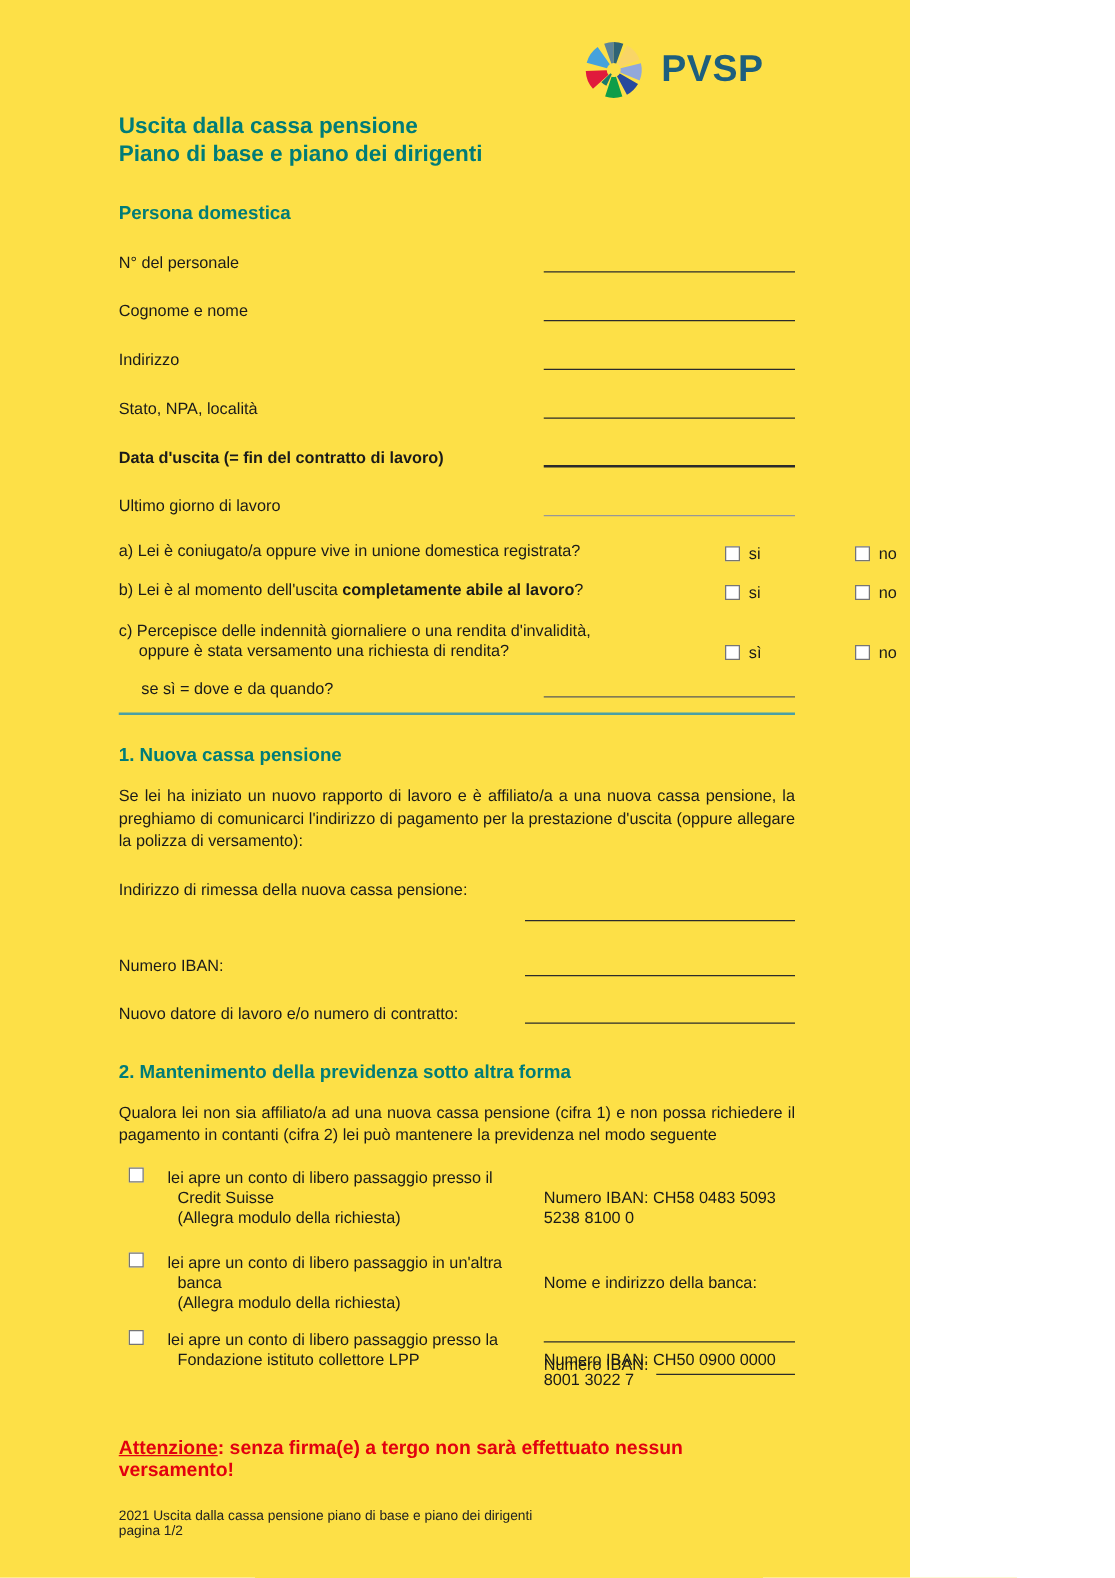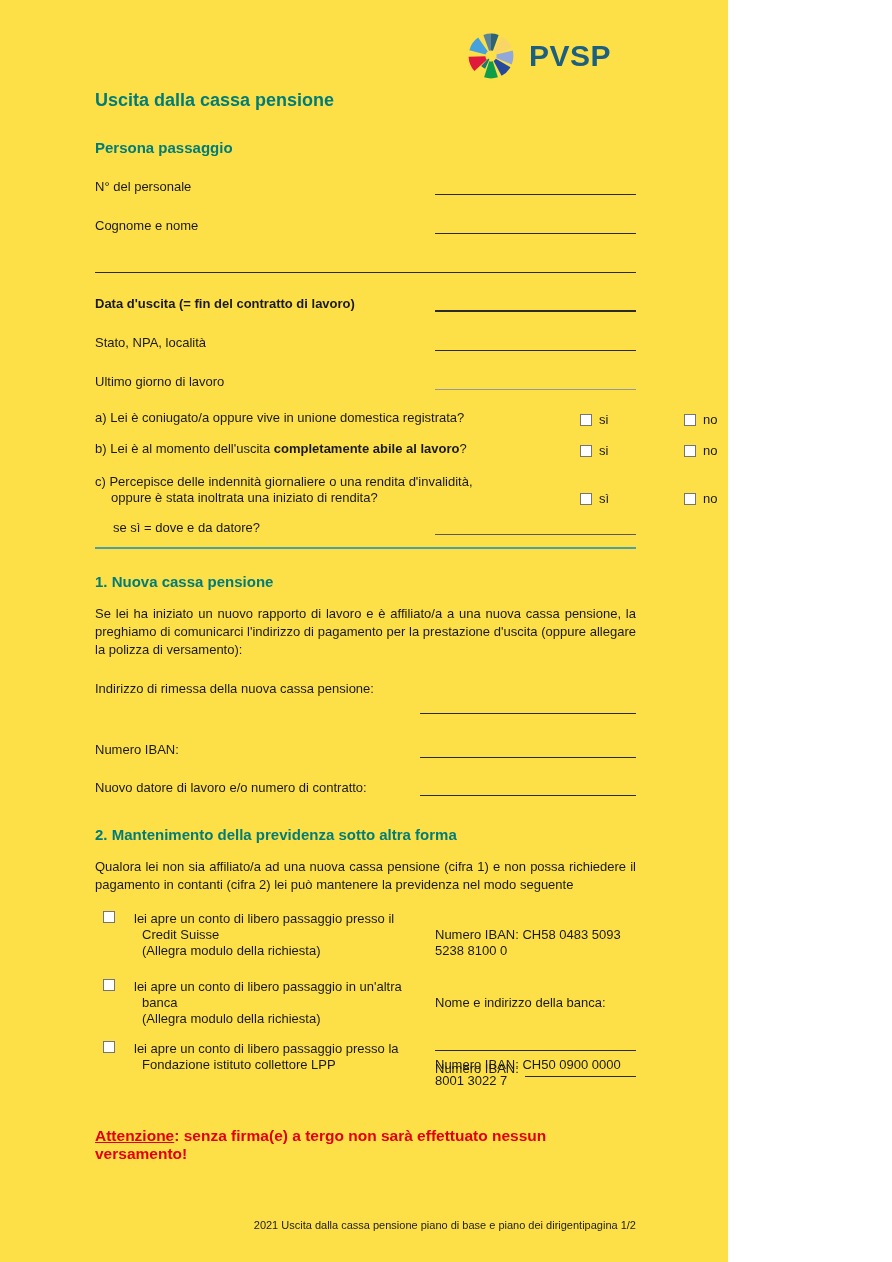--- a/index.html
+++ b/index.html
@@ -58,21 +58,21 @@
   .opt-right { position: absolute; left: 340px; top: 16px; right: 0; line-height: 16px; }
   .opt-right .rline { border-bottom: 1px solid #2b2b2b; height: 12px; margin-top: 28px; }
   .opt-right .iban-row { display: flex; align-items: flex-end; margin-top: 10px; }
   .opt-right .iban-row .fill-line { margin-left: 6px; }
 
   
   .warning { margin-top: 52px; color: #e2000f; font-size: 15.5px; font-weight: bold; }
   .warning .u { text-decoration: underline; }
 
   
-  .footer { position: absolute; left: 95px; right: 92px; bottom: 31px; display: flex; justify-content: flex-end; font-size: 11px; color: #222; }
+  .footer { position: absolute; left: 95px; right: 92px; bottom: 31px; display: flex; justify-content: space-between; font-size: 11px; color: #222; flex-direction: column; }
 </style>
 </head>
 <body>
 
 <div class="page">
 
   <div class="header">
     <div class="logo">
       <svg width="58" height="56" viewBox="0 0 60 60">
         <path d="M21.8 7.4 A24 24 0 0 1 30 6 L30 24 A6 6 0 0 0 27.9 24.4 Z" fill="#5e8498"></path>
@@ -86,42 +86,44 @@
         <path d="M6.8 23.8 A24 24 0 0 1 16.2 10.3 L26.6 25.1 A6 6 0 0 0 24.2 28.4 Z" fill="#45a2dc"></path>
       </svg>
       <span class="brand-name">PVSP</span>
     </div>
   </div>
 
   <div class="content">
 
     <div class="doc-title">
       <div>Uscita dalla cassa pensione</div>
-    </div>
-
-    <div class="section-heading persona-heading">Persona passaggio</div>
+      <div>Piano di base e piano dei dirigenti</div>
+    </div>
+
+    <div class="section-heading persona-heading">Persona domestica</div>
 
     <div class="field-row">
       <span class="flabel">N° del personale</span>
       <span class="fill-line"></span>
     </div>
     <div class="field-row">
       <span class="flabel">Cognome e nome</span>
       <span class="fill-line"></span>
     </div>
     <div class="field-row">
+      <span class="flabel">Indirizzo</span>
+      <span class="fill-line"></span>
+    </div>
+    <div class="field-row">
+      <span class="flabel">Stato, NPA, località</span>
       <span class="fill-line"></span>
     </div>
     <div class="field-row">
       <span class="flabel b">Data d'uscita (= fin del contratto di lavoro)</span>
       <span class="fill-line bold"></span>
-    </div>
-    <div class="field-row">
-      <span class="flabel">Stato, NPA, località</span>
-      <span class="fill-line"></span>
     </div>
     <div class="field-row">
       <span class="flabel">Ultimo giorno di lavoro</span>
       <span class="fill-line light"></span>
     </div>
 
     <div class="q-row">
       <div class="q-text">a) Lei è coniugato/a oppure vive in unione domestica registrata?</div>
       <span class="cb-group"><span class="cb"></span><span>si</span></span>
       <span class="cb-group no"><span class="cb"></span><span>no</span></span>
@@ -130,28 +132,28 @@
     <div class="q-row" style="margin-top:14px">
       <div class="q-text"><span>b) Lei è al momento dell'uscita </span><span class="b">completamente abile al lavoro</span><span>?</span></div>
       <span class="cb-group"><span class="cb"></span><span>si</span></span>
       <span class="cb-group no"><span class="cb"></span><span>no</span></span>
     </div>
 
 
     <div class="q-row" style="margin-top:16px">
       <div class="q-text">
         <div>c) Percepisce delle indennità giornaliere o una rendita d'invalidità,</div>
-        <div style="padding-left:16px">oppure è stata inoltrata una iniziato di rendita?</div>
+        <div style="padding-left:16px">oppure è stata versamento una richiesta di rendita?</div>
       </div>
       <span class="cb-group"><span class="cb"></span><span>sì</span></span>
       <span class="cb-group no"><span class="cb"></span><span>no</span></span>
     </div>
 
     <div class="followup" style="margin-top:14px">
-      <span class="flabel">se sì = dove e da datore?</span>
+      <span class="flabel">se sì = dove e da quando?</span>
       <span class="fill-line gray"></span>
     </div>
 
     <div class="divider"></div>
 
     <div class="section-heading sec1-heading">1. Nuova cassa pensione</div>
     <div class="intro">Se lei ha iniziato un nuovo rapporto di lavoro e è affiliato/a a una nuova cassa pensione, la preghiamo di comunicarci l'indirizzo di pagamento per la prestazione d'uscita (oppure allegare la polizza di versamento):</div>
 
     <div class="field-row sec-field offset">
       <span class="flabel">Indirizzo di rimessa della nuova cassa pensione:</span>

